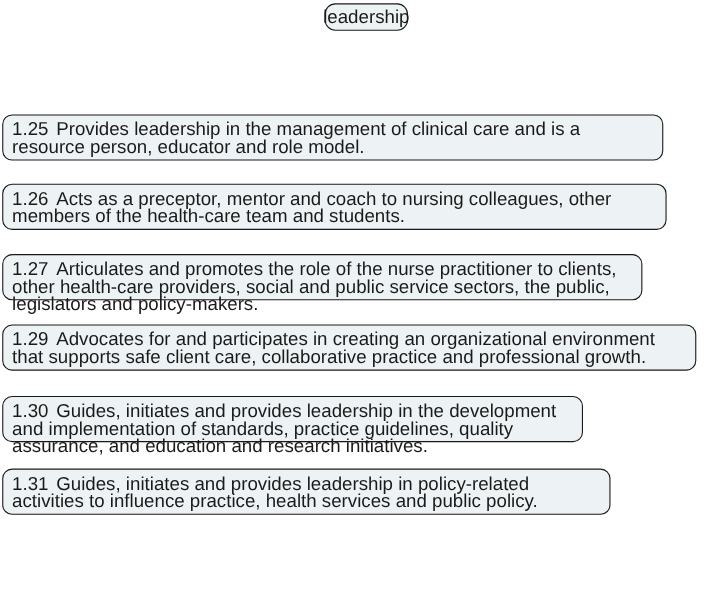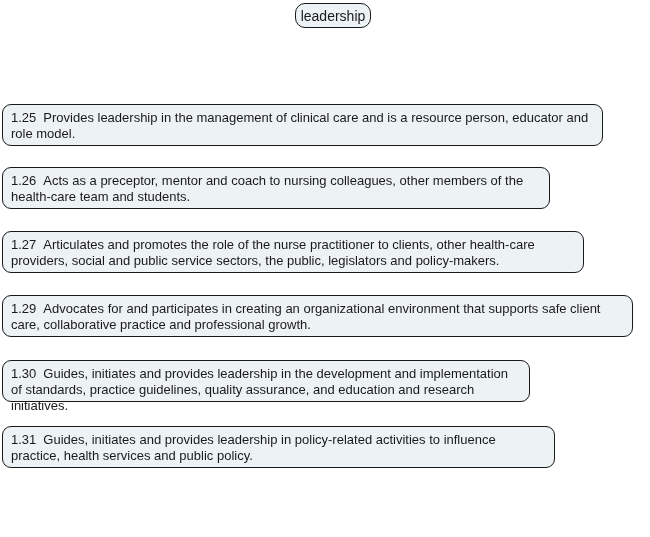--- a/index.html
+++ b/index.html
@@ -24,36 +24,36 @@
     border-radius: 10px;
   }
   .root-node {
     left: 295px;
     top: 3px;
     width: 76px;
     height: 25px;
     display: flex;
     align-items: center;
     justify-content: center;
-    font-size: 14px;
+    font-size: 17px;
   }
   .competency-box {
     left: 2px;
     height: 42px;
     padding: 5px 8px 4px 8px;
-    font-size: 13px;
+    font-size: 17px;
     line-height: 16px;
     border-radius: 9px;
   }
   .competency-number {
     margin-right: 7px;
   }
   
   .competency-box:nth-of-type(2) { top: 104px; width: 601px; }
-  .competency-box:nth-of-type(3) { top: 167px; width: 548px; }
+  .competency-box:nth-of-type(3) { top: 167px; width: 604px; }
   .competency-box:nth-of-type(4) { top: 231px; width: 582px; }
   .competency-box:nth-of-type(5) { top: 295px; width: 631px; }
   .competency-box:nth-of-type(6) { top: 360px; width: 528px; }
   .competency-box:nth-of-type(7) { top: 426px; width: 553px; }
   .competency-box:nth-of-type(8) { top: 490px; width: 631px; }
 </style>
 </head>
 <body>
 
 <div class="canvas">

